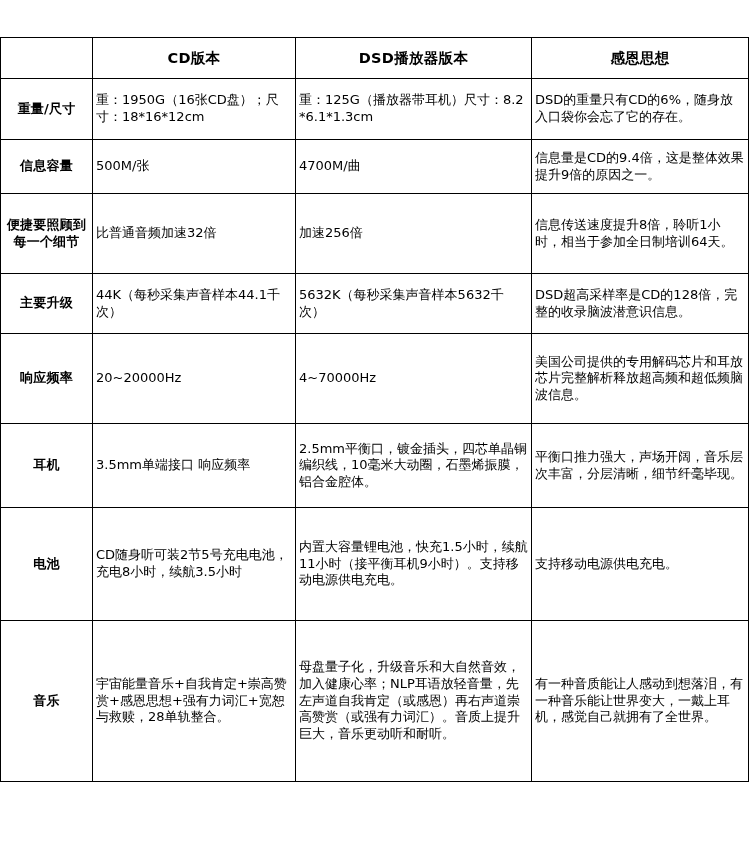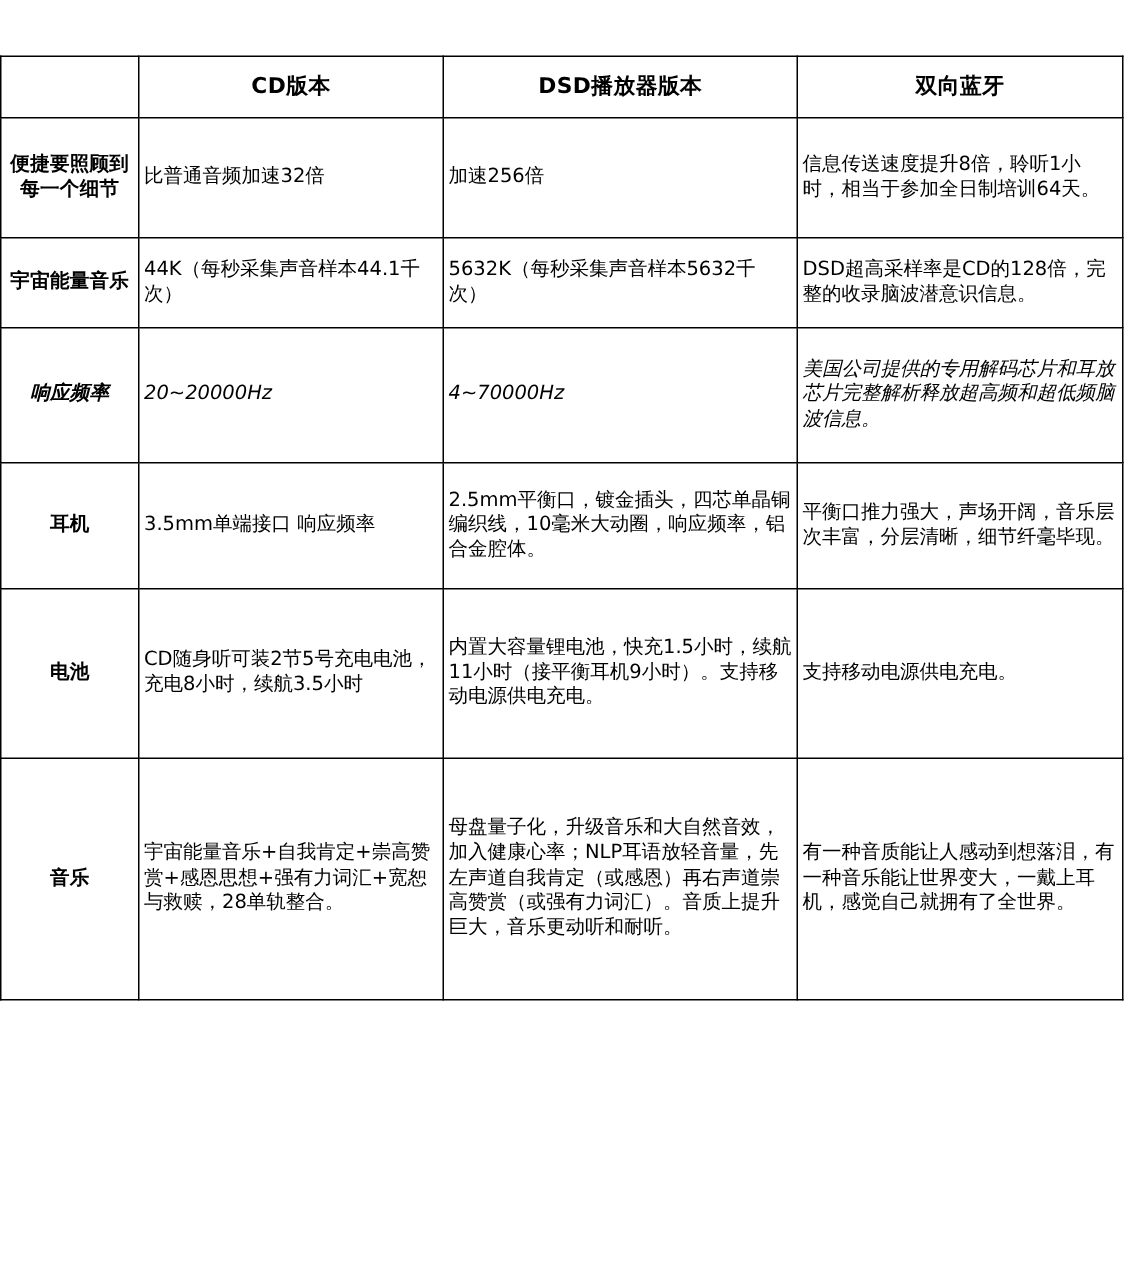--- a/index.html
+++ b/index.html
@@ -80,21 +80,21 @@
     padding-left: 4px;
     padding-right: 2px;
   }
 
   
   tr[data-row="0"] td { height: 56px; }
   tr[data-row="1"] td { height: 56px; }
   tr[data-row="2"] td { height: 49px; }
   tr[data-row="3"] td { height: 75px; }
   tr[data-row="4"] td { height: 55px; }
-  tr[data-row="5"] td { height: 85px; font-style: italic; }
+  tr[data-row="5"] td { height: 85px; }
   tr[data-row="6"] td { height: 79px; }
   tr[data-row="7"] td { height: 75px; }
   tr[data-row="8"] td { height: 108px; }
   tr[data-row="9"] td { height: 156px; }
 </style>
 </head>
 <body>
 
 <div class="sheet">
   <table class="compare">
@@ -102,46 +102,58 @@
       <col class="c-label">
       <col class="c-cd">
       <col class="c-dsd">
       <col class="c-up">
     </colgroup>
     <thead>
       <tr class="header-row">
         <th class="corner-cell"></th>
         <th>CD版本</th>
         <th>DSD播放器版本</th>
-        <th>双向蓝牙</th>
+        <th>感恩思想</th>
       </tr>
     </thead>
     <tbody>
+      <tr data-row="1">
+        <td class="row-label">重量/尺寸</td>
+        <td class="body-cell">重：1950G（16张CD盘）；尺寸：18*16*12cm</td>
+        <td class="body-cell">重：125G（播放器带耳机）尺寸：8.2*6.1*1.3cm</td>
+        <td class="body-cell">DSD的重量只有CD的6%，随身放入口袋你会忘了它的存在。</td>
+      </tr>
+      <tr data-row="2">
+        <td class="row-label">信息容量</td>
+        <td class="body-cell">500M/张</td>
+        <td class="body-cell">4700M/曲</td>
+        <td class="body-cell">信息量是CD的9.4倍，这是整体效果提升9倍的原因之一。</td>
+      </tr>
       <tr data-row="3">
         <td class="row-label">便捷要照顾到每一个细节</td>
         <td class="body-cell">比普通音频加速32倍</td>
         <td class="body-cell">加速256倍</td>
         <td class="body-cell">信息传送速度提升8倍，聆听1小时，相当于参加全日制培训64天。</td>
       </tr>
       <tr data-row="4">
-        <td class="row-label">宇宙能量音乐</td>
+        <td class="row-label">主要升级</td>
         <td class="body-cell">44K（每秒采集声音样本44.1千次）</td>
         <td class="body-cell">5632K（每秒采集声音样本5632千次）</td>
         <td class="body-cell">DSD超高采样率是CD的128倍，完整的收录脑波潜意识信息。</td>
       </tr>
       <tr data-row="5">
         <td class="row-label">响应频率</td>
         <td class="body-cell">20~20000Hz</td>
         <td class="body-cell">4~70000Hz</td>
         <td class="body-cell">美国公司提供的专用解码芯片和耳放芯片完整解析释放超高频和超低频脑波信息。</td>
       </tr>
       <tr data-row="6">
         <td class="row-label">耳机</td>
         <td class="body-cell">3.5mm单端接口  响应频率</td>
-        <td class="body-cell">2.5mm平衡口，镀金插头，四芯单晶铜编织线，10毫米大动圈，响应频率，铝合金腔体。</td>
+        <td class="body-cell">2.5mm平衡口，镀金插头，四芯单晶铜编织线，10毫米大动圈，石墨烯振膜，铝合金腔体。</td>
         <td class="body-cell">平衡口推力强大，声场开阔，音乐层次丰富，分层清晰，细节纤毫毕现。</td>
       </tr>
       <tr data-row="8">
         <td class="row-label">电池</td>
         <td class="body-cell">CD随身听可装2节5号充电电池，充电8小时，续航3.5小时</td>
         <td class="body-cell">内置大容量锂电池，快充1.5小时，续航11小时（接平衡耳机9小时）。支持移动电源供电充电。</td>
         <td class="body-cell">支持移动电源供电充电。</td>
       </tr>
       <tr data-row="9">
         <td class="row-label">音乐</td>

